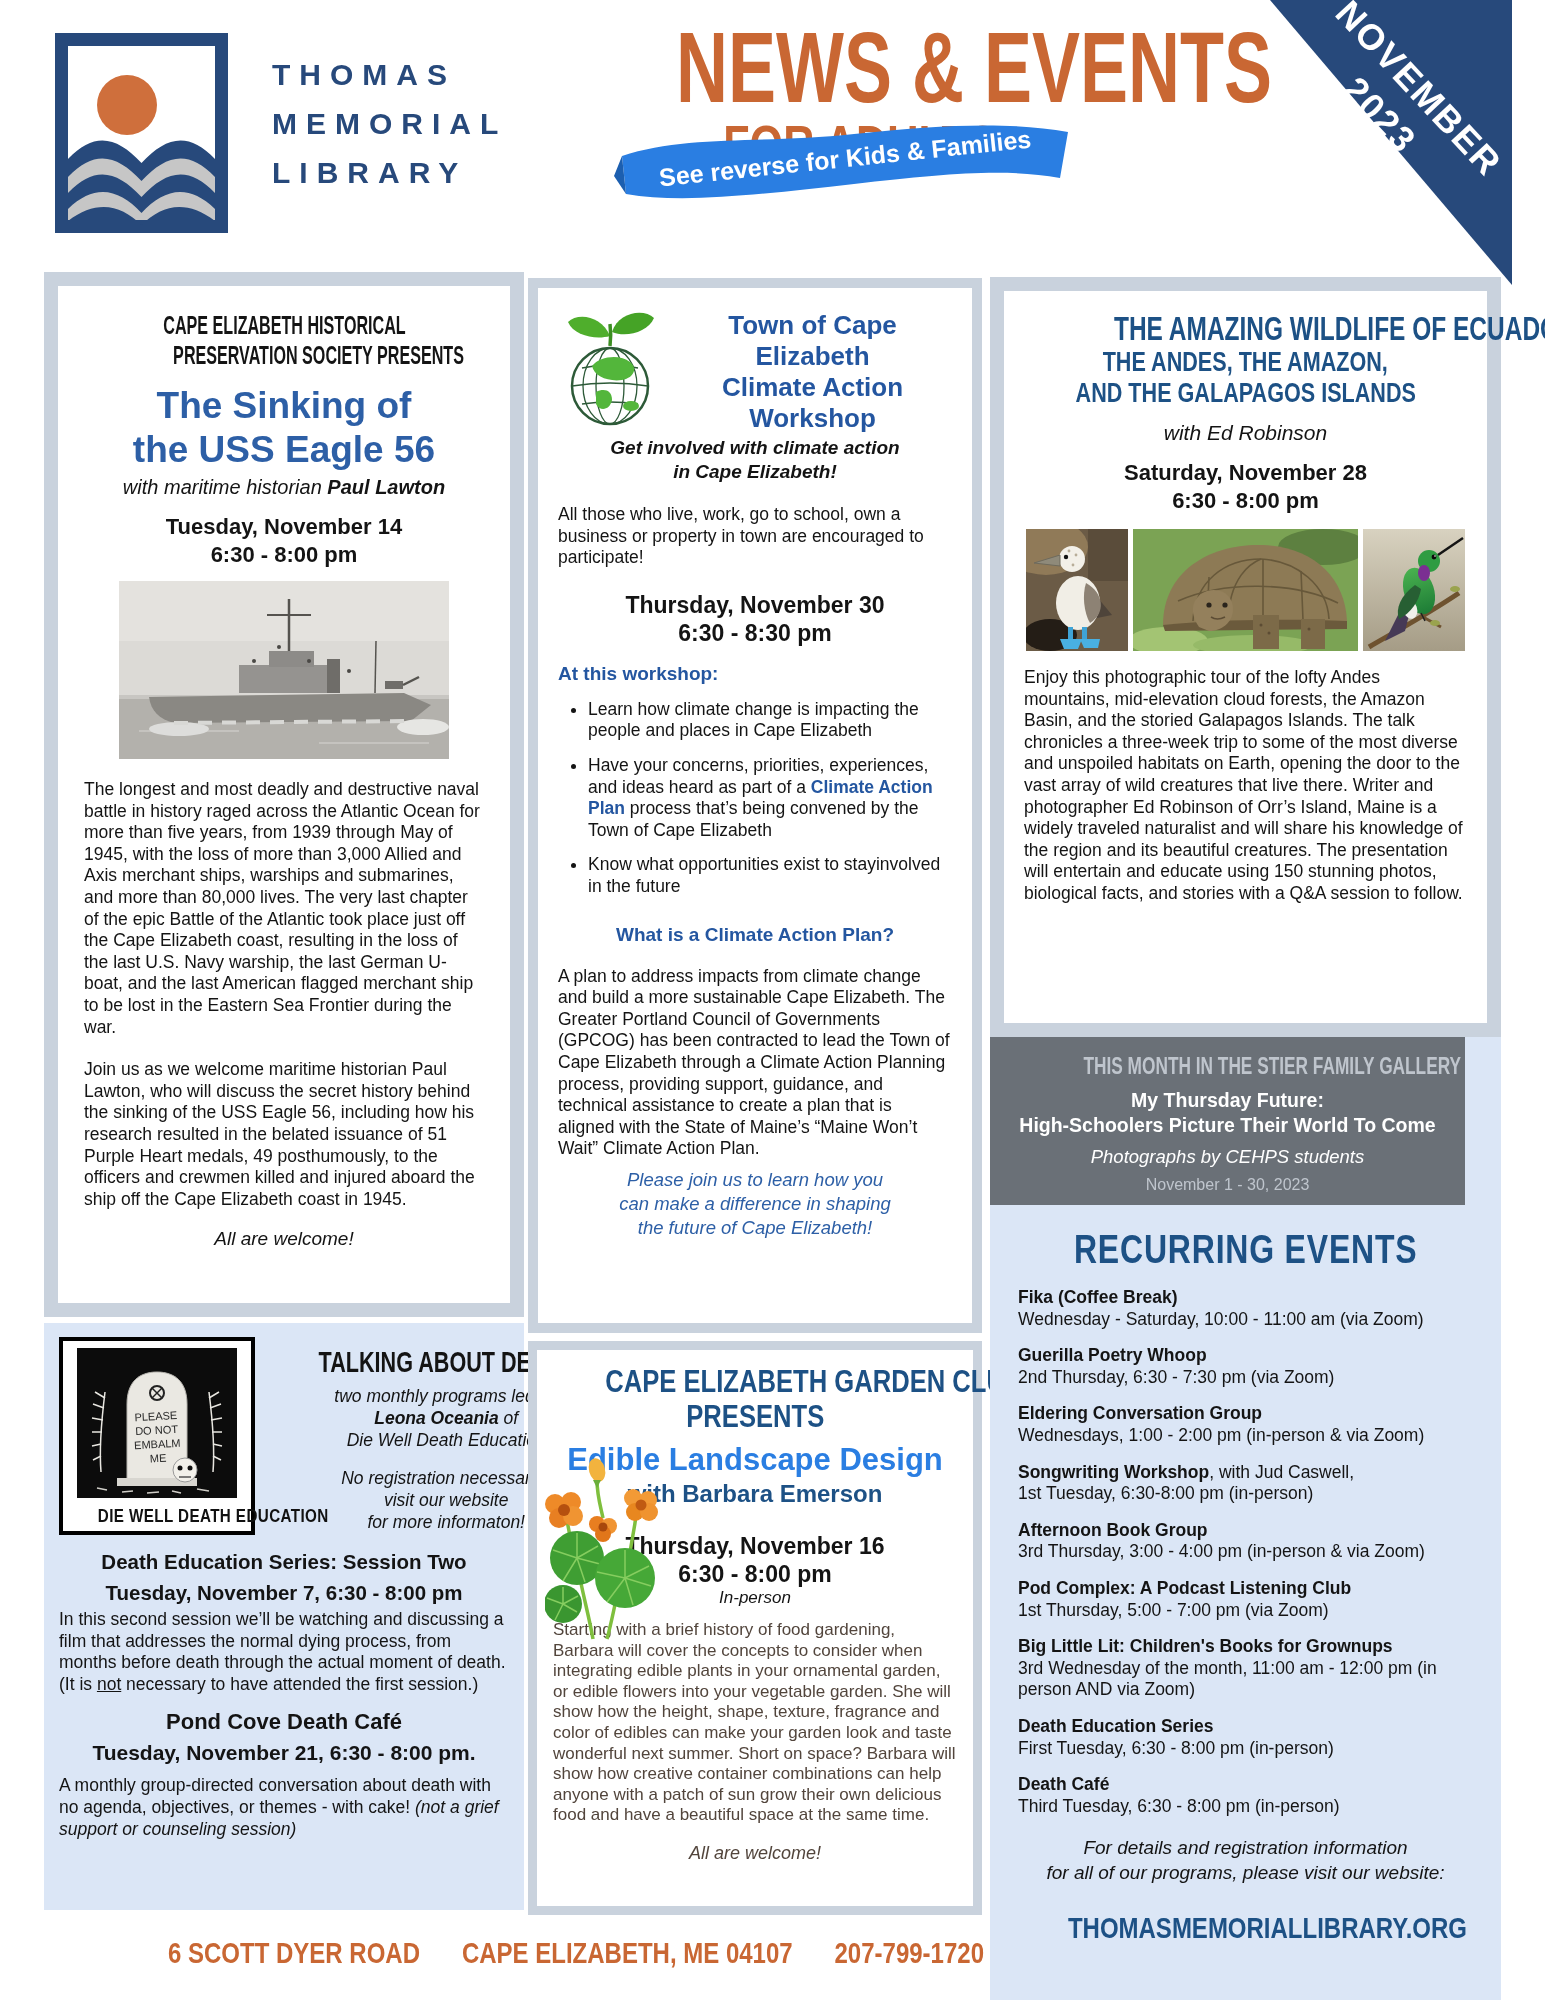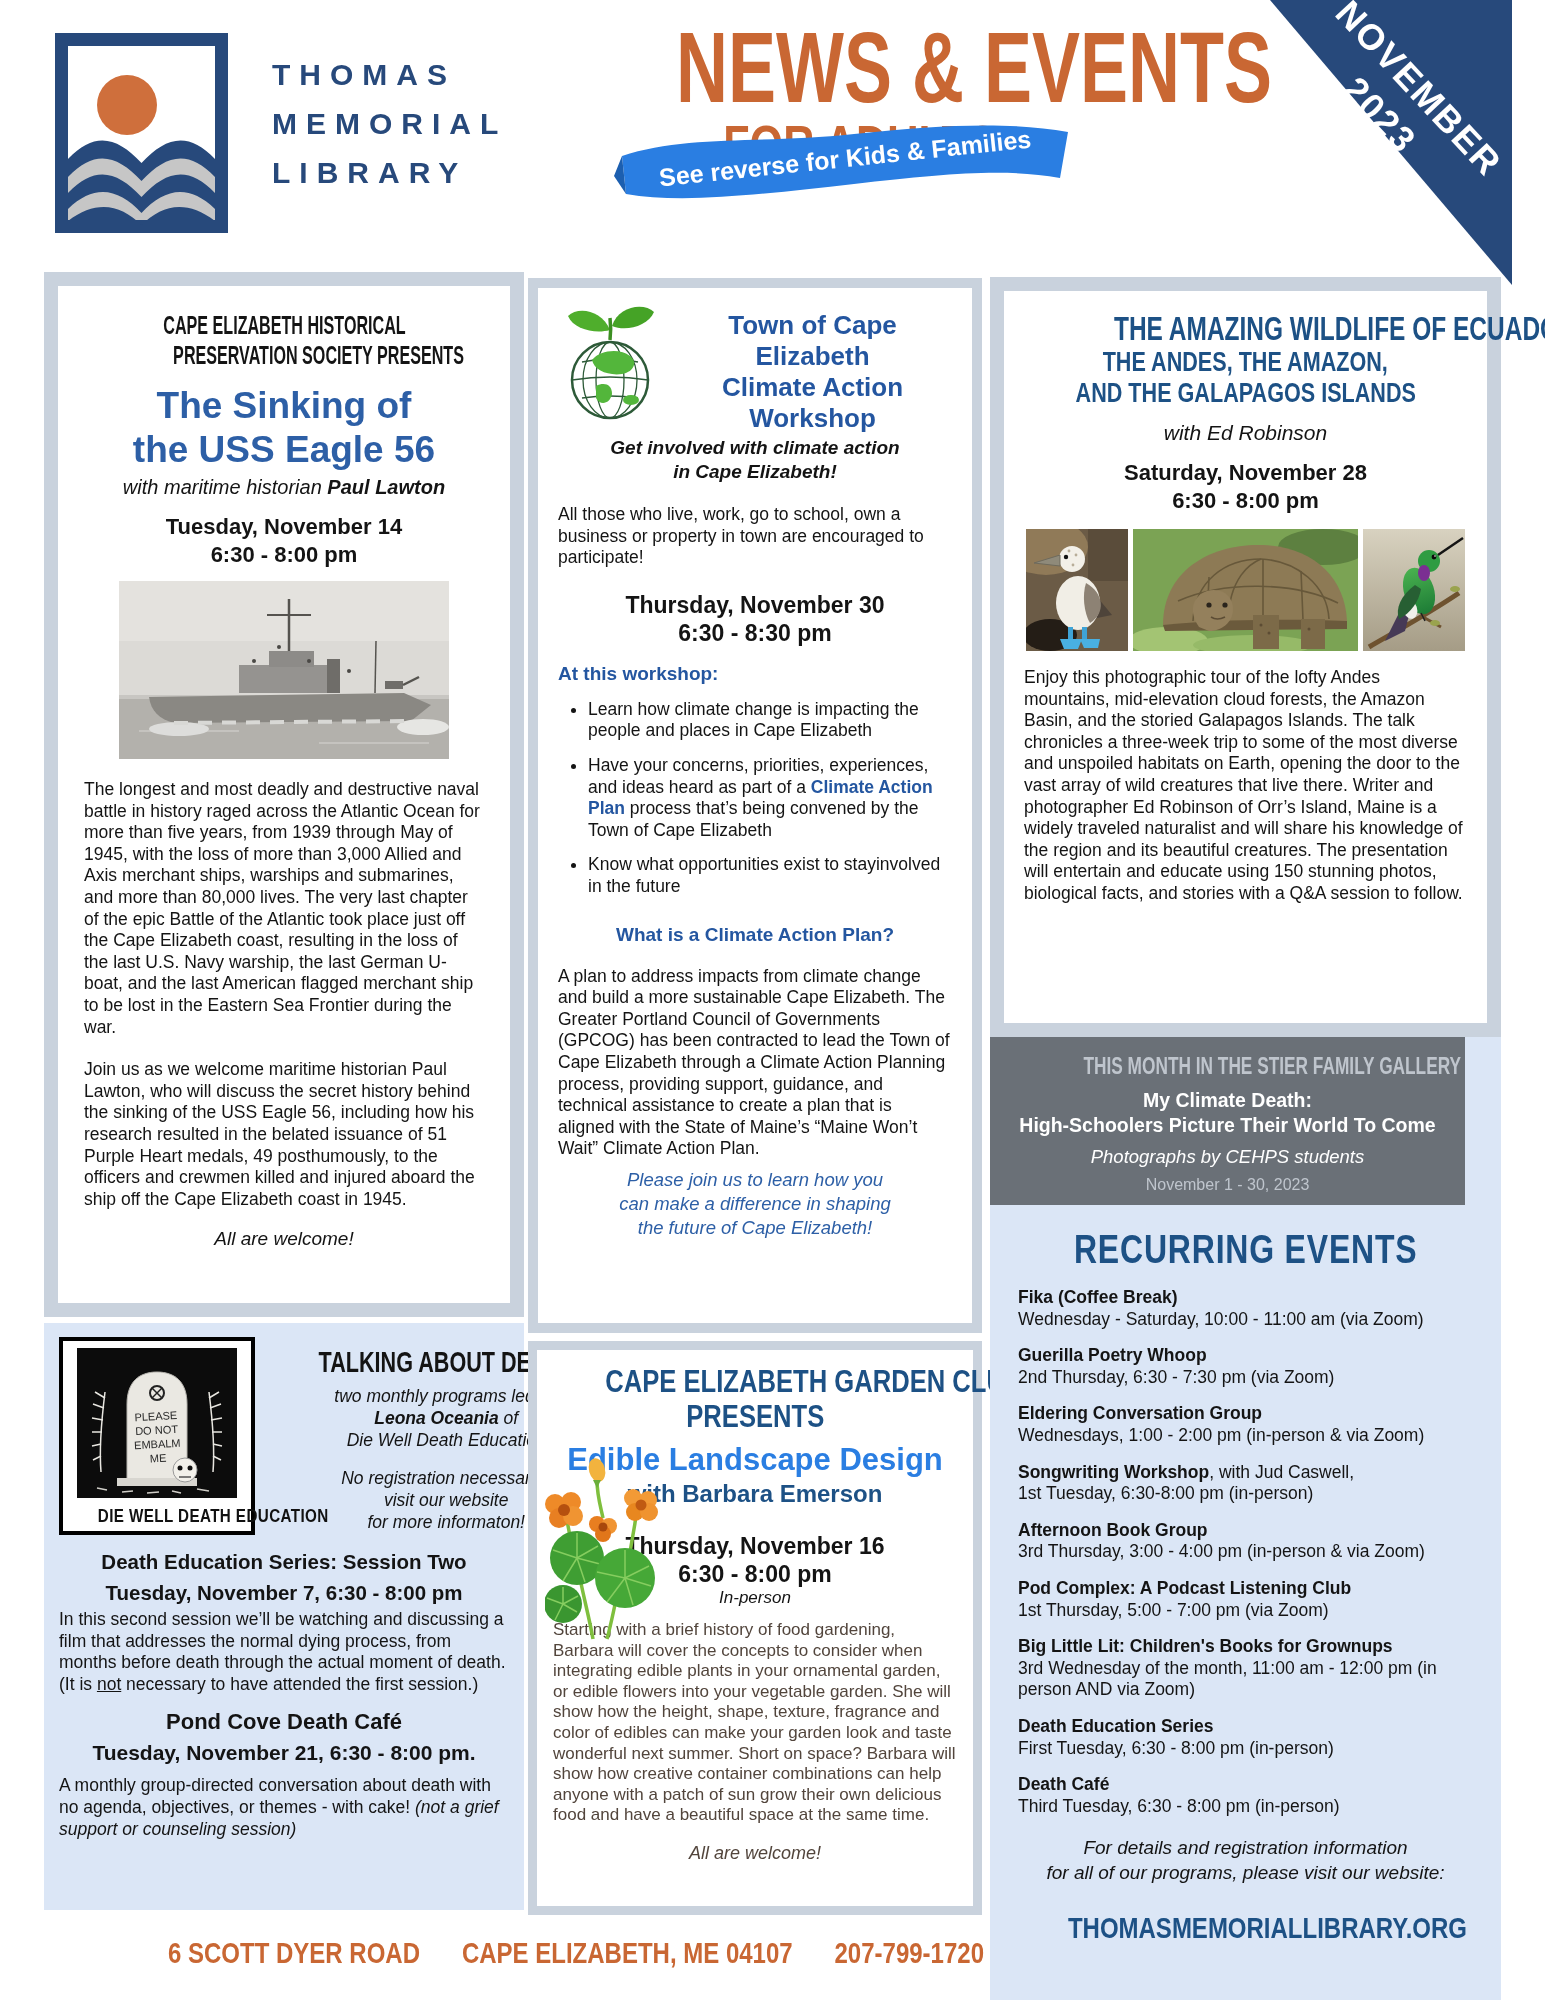--- a/index.html
+++ b/index.html
@@ -43,21 +43,21 @@
   #diewell-caption{font-size:19px;font-weight:700;letter-spacing:.5px;margin-top:3px;color:#111;}
   #death-right{flex:1;text-align:center;padding-top:8px;}
   #death-title{font-size:30px;font-weight:700;color:#141414;}
   .death-intro{font-size:17.5px;line-height:22px;}
   .death-note{font-size:17.5px;line-height:22px;margin-top:16px;}
   .sess-h{font-size:20.5px;font-weight:700;text-align:center;line-height:25px;}
 
   
   #climate{left:528px;top:278px;width:454px;height:1055px;padding:10px;}
   #climate .white-inner{padding:16px 20px;text-align:center;}
-  #climate-head{display:flex;gap:10px;align-items:flex-start;text-align:center;}
+  #climate-head{display:flex;gap:10px;align-items:center;text-align:center;}
   #climate-title{flex:1;font-size:26px;line-height:31px;font-weight:700;color:var(--link-blue,#2456a0);padding-top:6px;}
   .tagline{font-size:19px;line-height:24px;font-weight:700;font-style:italic;margin-top:2px;}
   .blue-h{color:var(--link-blue,#2456a0);font-weight:700;font-size:19px;}
   ul.bullets{margin:14px 0 0 6px;padding-left:24px;text-align:left;}
   ul.bullets li{font-size:17.5px;line-height:21.6px;margin-bottom:13px;}
   .inline-cap{color:var(--link-blue,#2456a0);font-weight:700;}
   .join-blue{font-size:18.5px;line-height:24px;font-style:italic;color:var(--title-blue,#2d5fa6);margin-top:8px;}
 
   #garden{left:528px;top:1341px;width:454px;height:574px;background:#fff;border:9px solid var(--band,#c9d2dd);
           padding:14px 16px;text-align:center;}
@@ -417,21 +417,21 @@
             <line x1="58" y1="84" x2="62" y2="92" stroke="#222" stroke-width="1.5"></line>
           </svg>
         </div>
         <p class="body-txt" style="margin:16px 0 0">Enjoy this photographic tour of the lofty Andes mountains, mid-elevation cloud forests, the Amazon Basin, and the storied Galapagos Islands. The talk chronicles a three-week trip to some of the most diverse and unspoiled habitats on Earth, opening the door to the vast array of wild creatures that live there. Writer and photographer Ed Robinson of Orr’s Island, Maine is a widely traveled naturalist and will share his knowledge of the region and its beautiful creatures. The presentation will entertain and educate using 150 stunning photos, biological facts, and stories with a Q&amp;A session to follow.</p>
       </div>
     </div>
 
     <div id="gallery">
       <div class="gal-kicker"><span class="cnd">THIS MONTH IN THE STIER FAMILY GALLERY</span></div>
       <div class="gal-title">
-        <div>My Climate Death:</div>
+        <div>My Thursday Future:</div>
         <div>High-Schoolers Picture Their World To Come</div>
       </div>
       <div class="gal-sub">Photographs by CEHPS students</div>
       <div class="gal-dates">November 1 - 30, 2023</div>
     </div>
 
     <div id="recurring">
       <div id="recurring-title"><span class="cnd sx80">RECURRING EVENTS</span></div>
       <div>
         <div class="ev">

